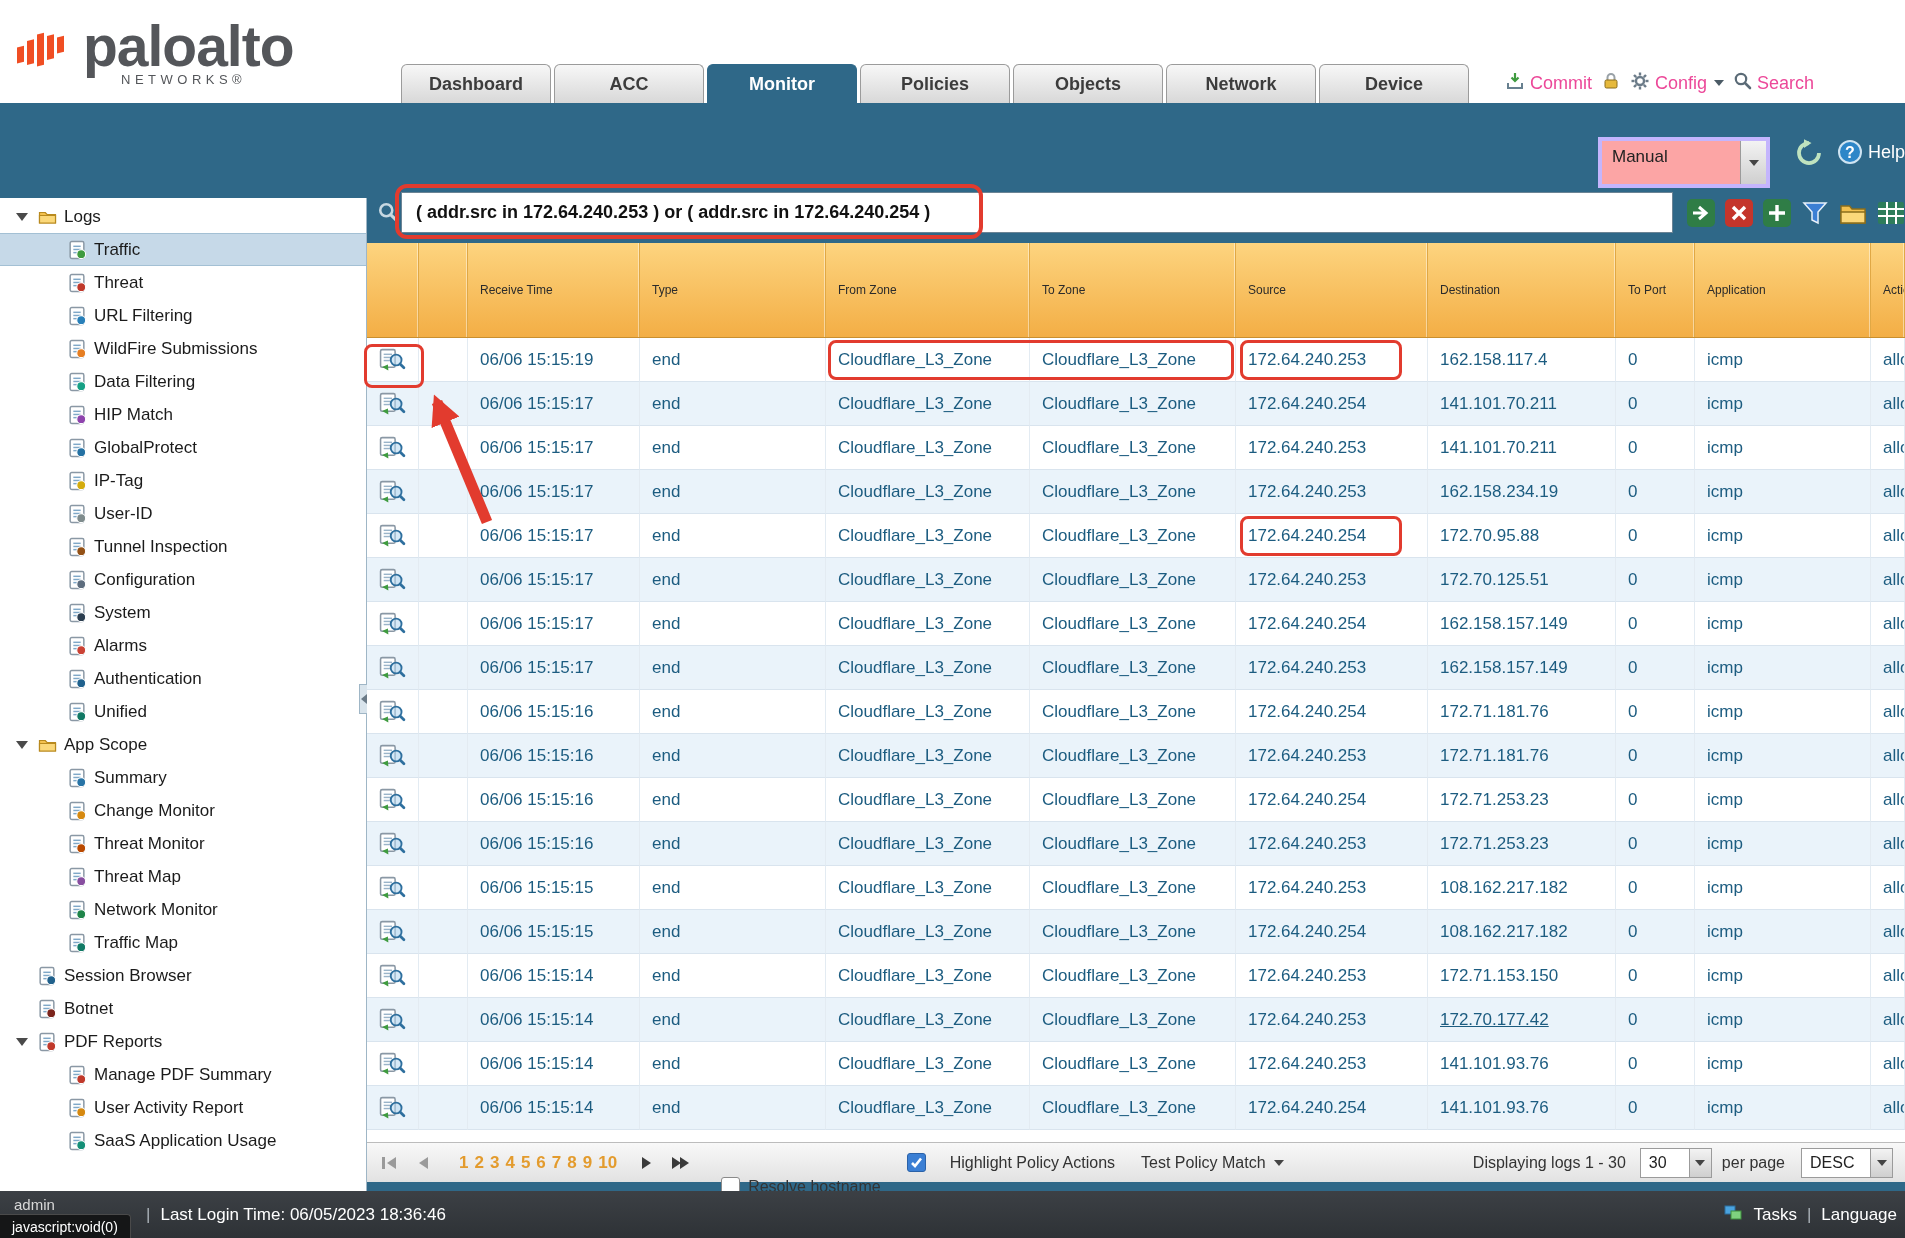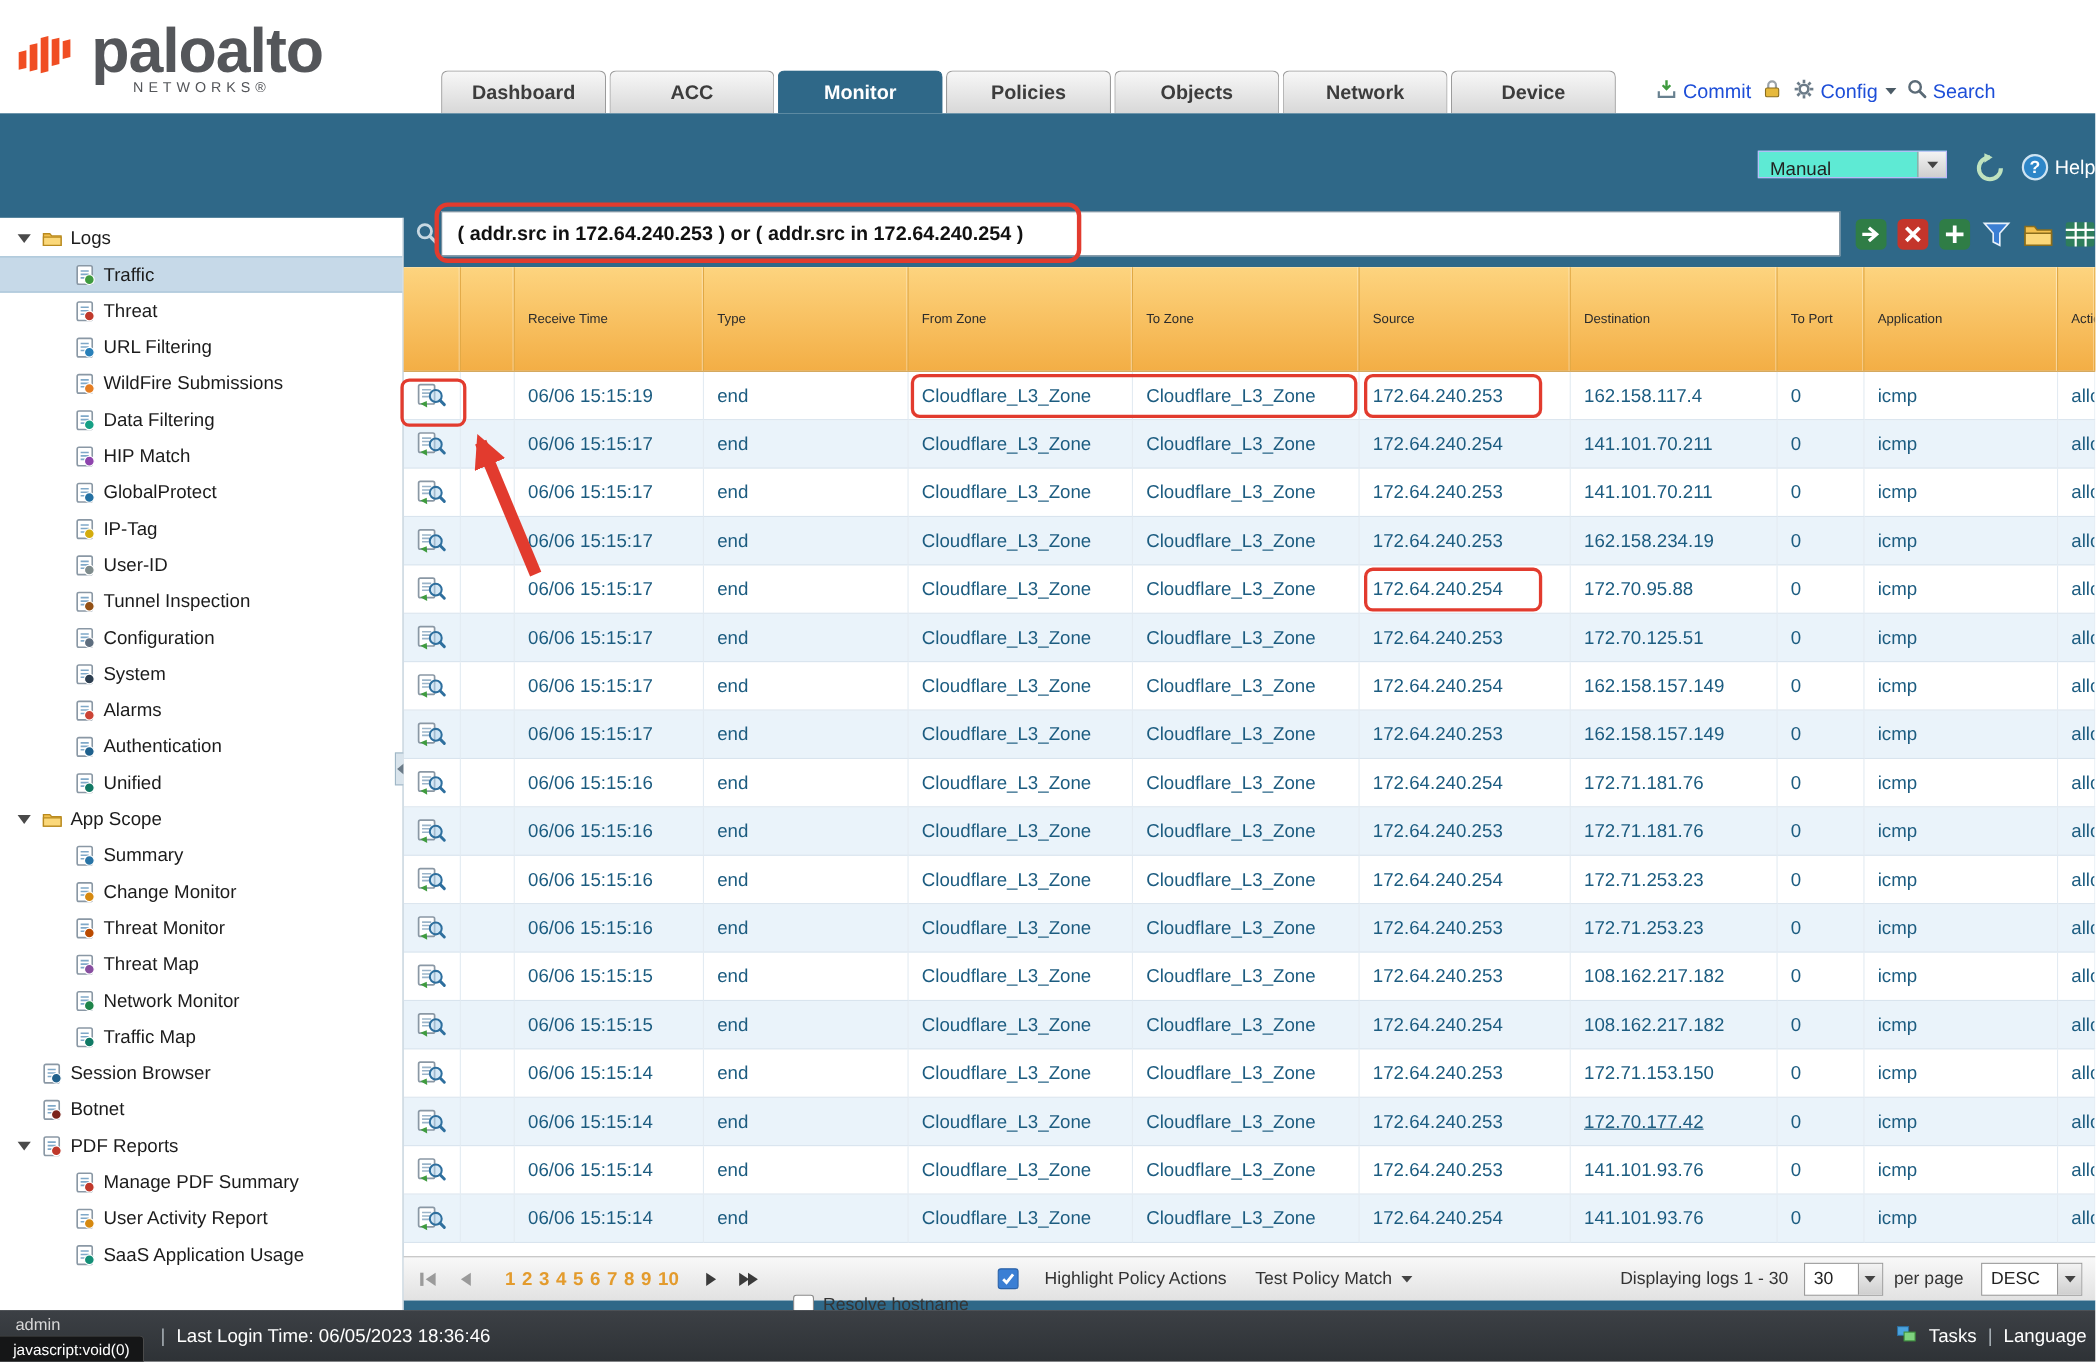--- a/index.html
+++ b/index.html
@@ -16,30 +16,30 @@
   
   .tab-bar { position:absolute; left:401px; top:64px; height:39px; display:flex; }
   .tab { width:150px; height:39px; margin-right:3px; text-align:center; line-height:39px;
          font-size:18px; font-weight:bold; color:#3c3c3c; cursor:pointer;
          background:linear-gradient(#f7f7f7,#d8d8d8); border:1px solid #9b9b9b; border-bottom:none;
          border-radius:6px 6px 0 0; }
   .tab.active { background:#2f6888; color:#fff; border-color:#2f6888; }
 
   
   .header-actions { position:absolute; left:1505px; top:68px; height:30px; display:flex; align-items:center; gap:9px;
-                    color:#1d4ed8; font-size:18px; }
+                    color:#ec4899; font-size:18px; }
   .ha-item { display:flex; align-items:center; gap:5px; cursor:pointer; }
   .caret-down-blue { width:0;height:0;border-left:5px solid transparent;border-right:5px solid transparent;border-top:6px solid #4b5b66; display:inline-block; margin-left:2px;}
 
   
   .band { position:absolute; left:0; top:103px; width:1905px; height:140px; background:#2f6888; }
   .band-strip-bottom { position:absolute; left:367px; top:1182px; width:1538px; height:9px; background:#2f6888; }
 
   
-  .combo { position:absolute; display:flex; height:25px; border:1px solid #c4b5fd; background:#5eead4; }
+  .combo { position:absolute; display:flex; height:51px; border:4px solid #c4b5fd; background:#fca5a5; }
   .combo-val { padding:0 10px; line-height:31px; font-size:17px; color:#222; flex:1; }
   .combo-btn { width:26px; background:linear-gradient(#f3f3f3,#cfcfcf); border-left:1px solid #9b9b9b;
                display:flex; align-items:center; justify-content:center; cursor:pointer; }
   .caret-dark { width:0;height:0;border-left:5px solid transparent;border-right:5px solid transparent;border-top:6px solid #444; }
   .manual-combo { left:1598px; top:137px; width:172px; }
   .refresh-btn { position:absolute; left:1794px; top:138px; width:30px; height:30px; cursor:pointer; }
   .help-wrap { position:absolute; left:1838px; top:140px; display:flex; align-items:center; gap:6px; color:#fff; font-size:18px; cursor:pointer;}
   .help-badge { width:24px; height:24px; border-radius:50%; background:#2d86c8; border:2px solid #cfe4f2; color:#fff;
                 font-weight:bold; font-size:16px; text-align:center; line-height:21px; }
 

